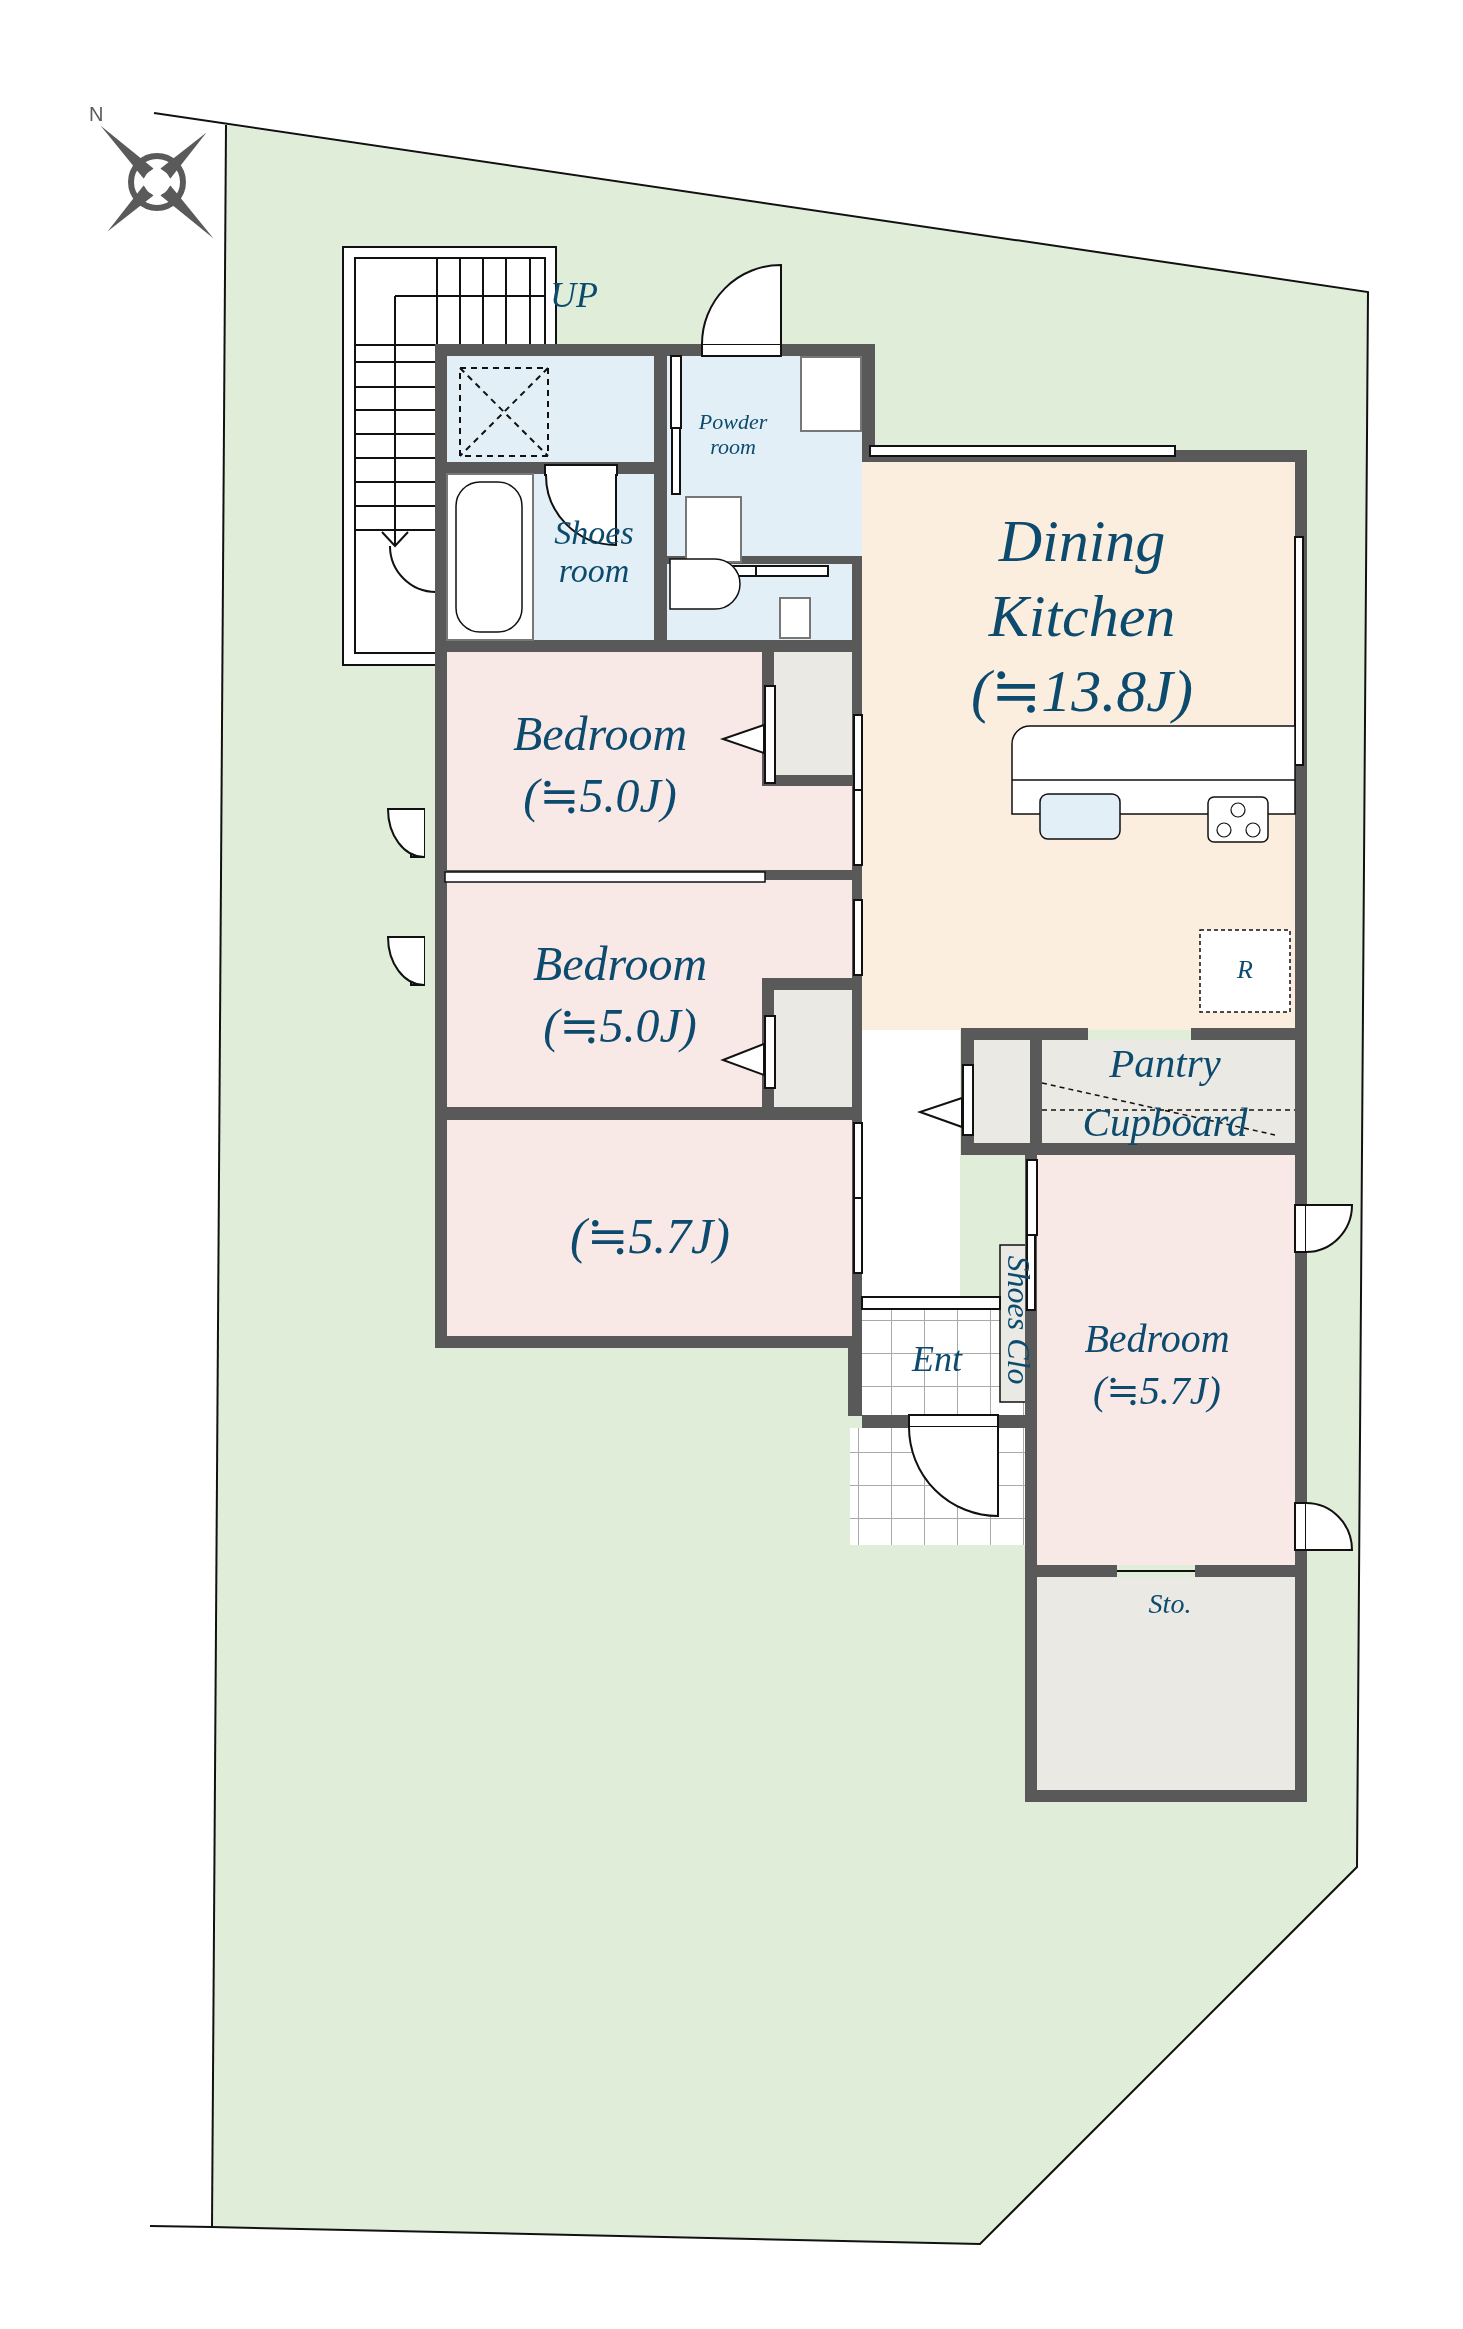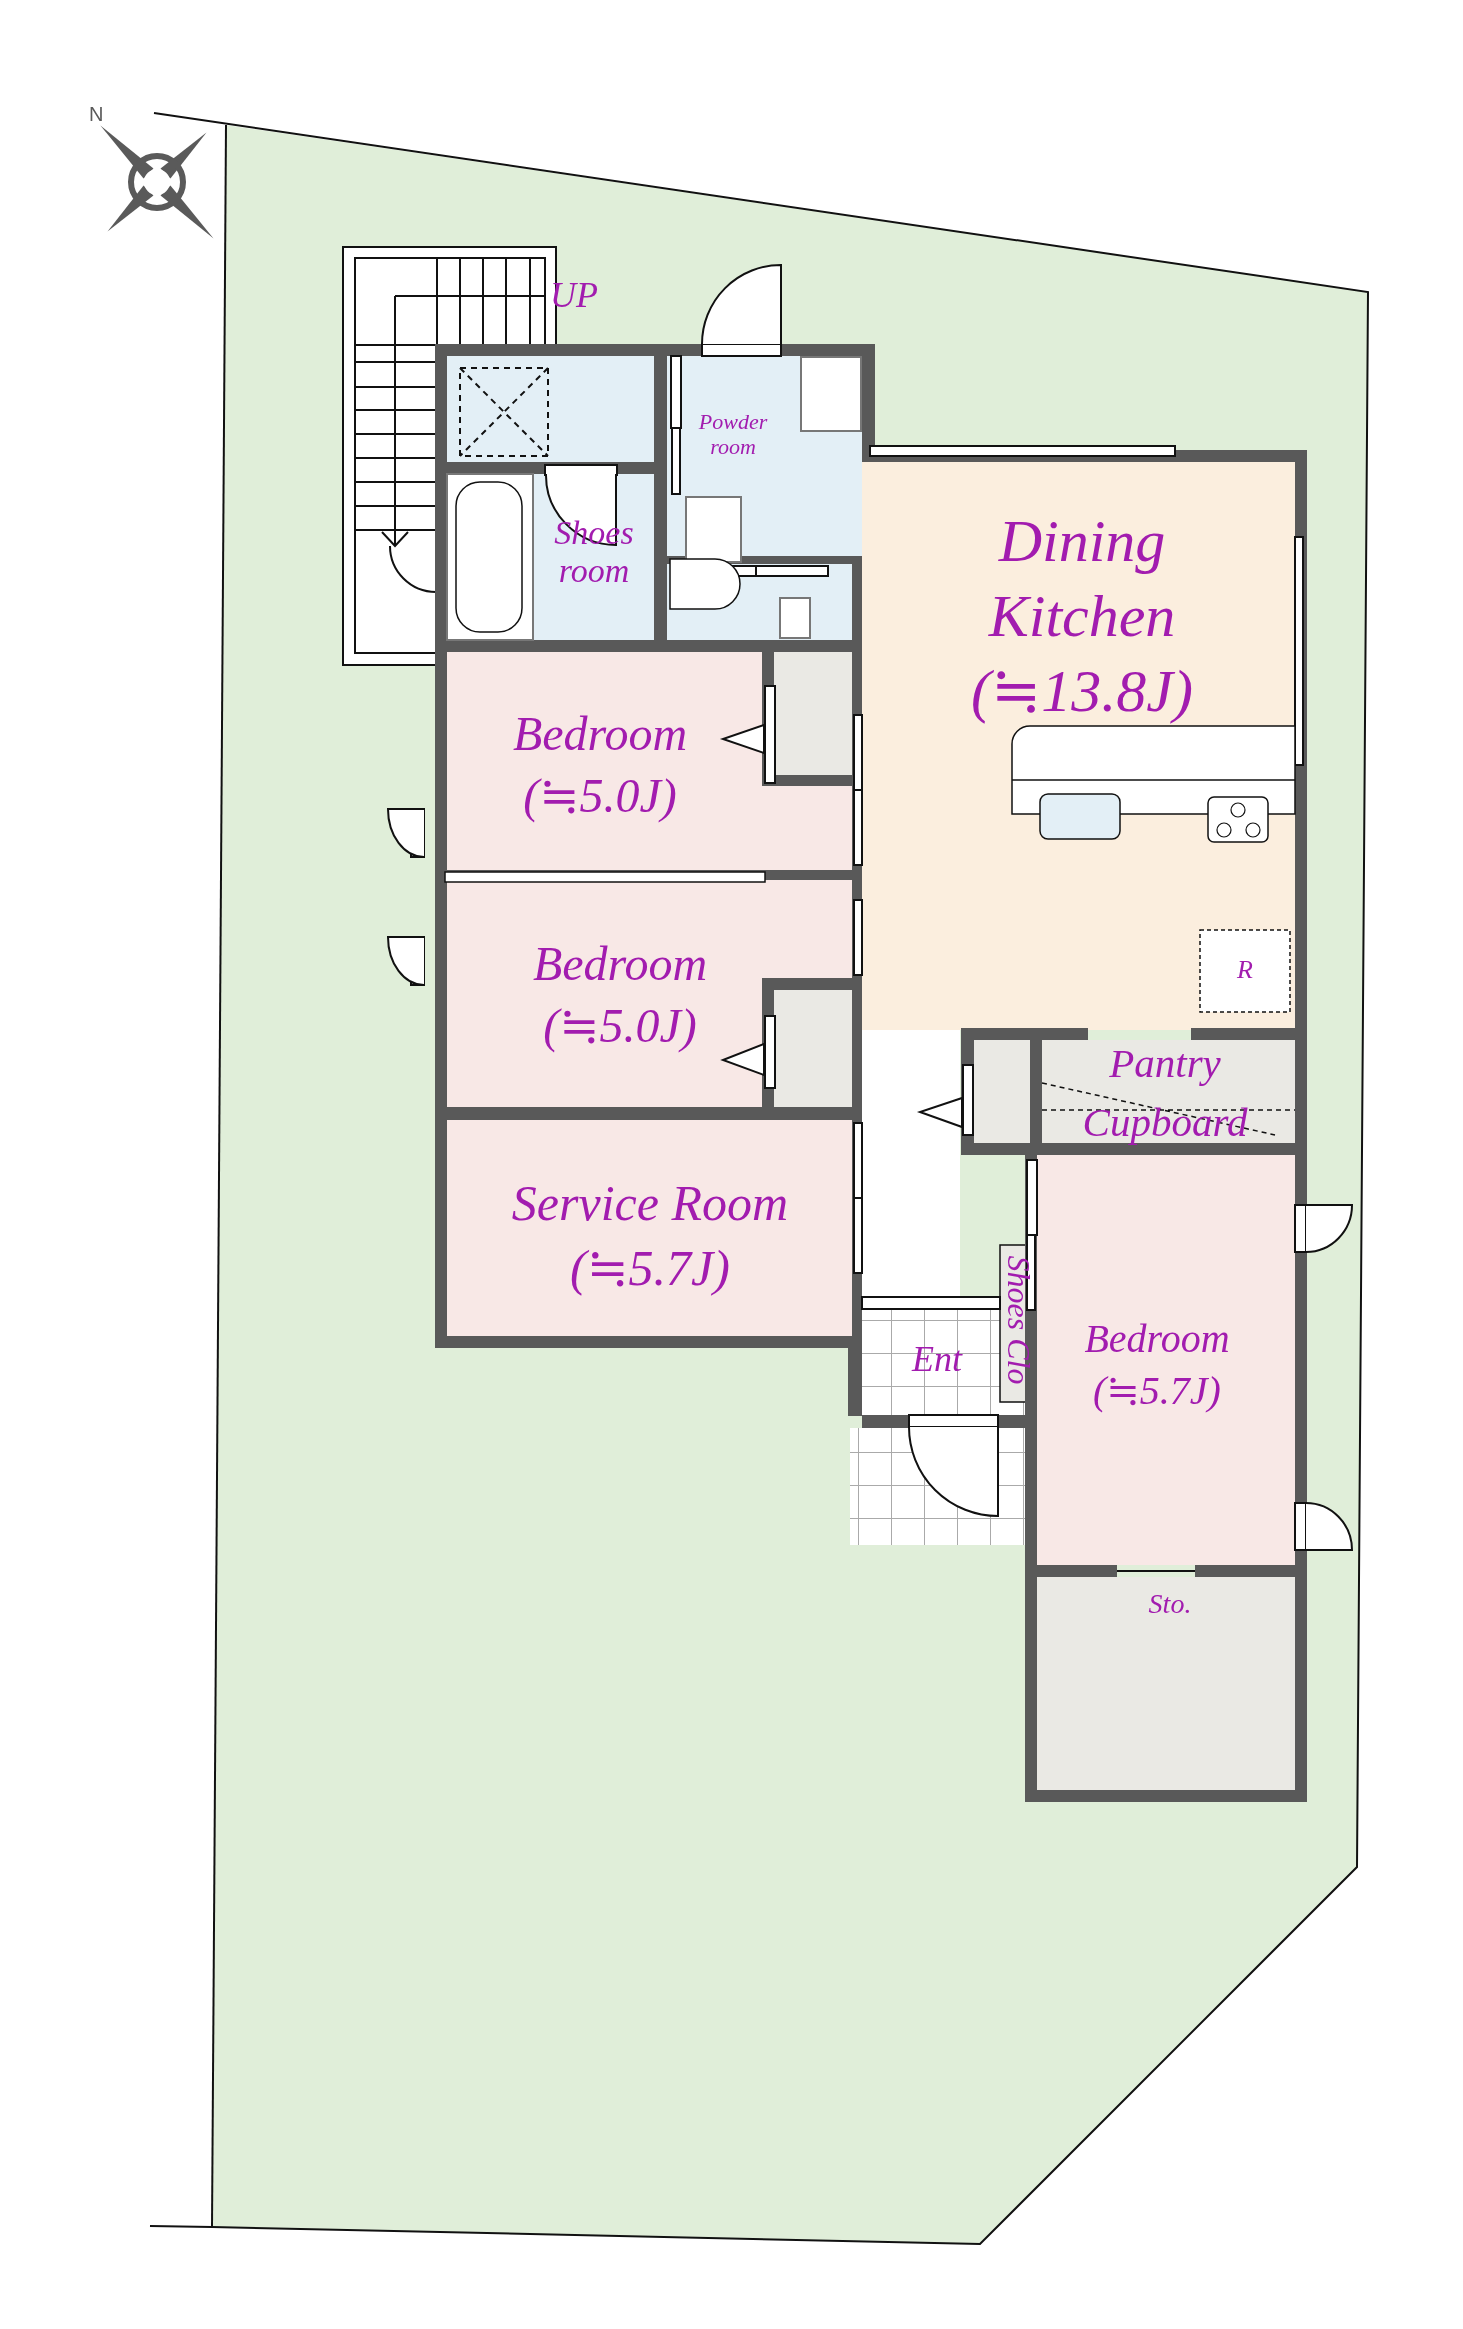--- a/index.html
+++ b/index.html
@@ -1,19 +1,19 @@
 <!DOCTYPE html>
 <html><head>
 <meta charset="utf-8">
 <style>
   html, body { margin: 0; padding: 0; background: #ffffff; }
   body { width: 1463px; height: 2329px; position: relative; overflow: hidden;
          font-family: "Liberation Serif", "DejaVu Serif", serif; }
   #plan { position: absolute; left: 0; top: 0; }
-  .lbl { position: absolute; font-style: italic; color: #a21caf; text-align: center;
+  .lbl { position: absolute; font-style: italic; color: #0c4a6e; text-align: center;
          line-height: 1.12; white-space: nowrap; transform: translate(-50%, -50%); }
   .vert { writing-mode: vertical-rl; }
 </style>
 </head>
 <body>
 
 <svg id="plan" width="1463" height="2329" viewBox="0 0 1463 2329" xmlns="http://www.w3.org/2000/svg">
   <defs>
     <pattern id="tile" width="33" height="33" patternUnits="userSpaceOnUse">
       <rect width="33" height="33" fill="#ffffff"></rect>
@@ -180,21 +180,20 @@
   <div>Bedroom</div>
   <div>(≒5.0J)</div>
 </div>
 
 <div class="lbl" style="left:620px;top:995px;font-size:48px;line-height:1.3">
   <div>Bedroom</div>
   <div>(≒5.0J)</div>
 </div>
 
 <div class="lbl" style="left:650px;top:1236px;font-size:50px;line-height:1.3">
-  <div>Service Room</div>
   <div>(≒5.7J)</div>
 </div>
 
 <div class="lbl" style="left:1165px;top:1093px;font-size:41px;line-height:1.45">
   <div>Pantry</div>
   <div>Cupboard</div>
 </div>
 
 <div class="lbl" style="left:1157px;top:1365px;font-size:40px;line-height:1.3">
   <div>Bedroom</div>

